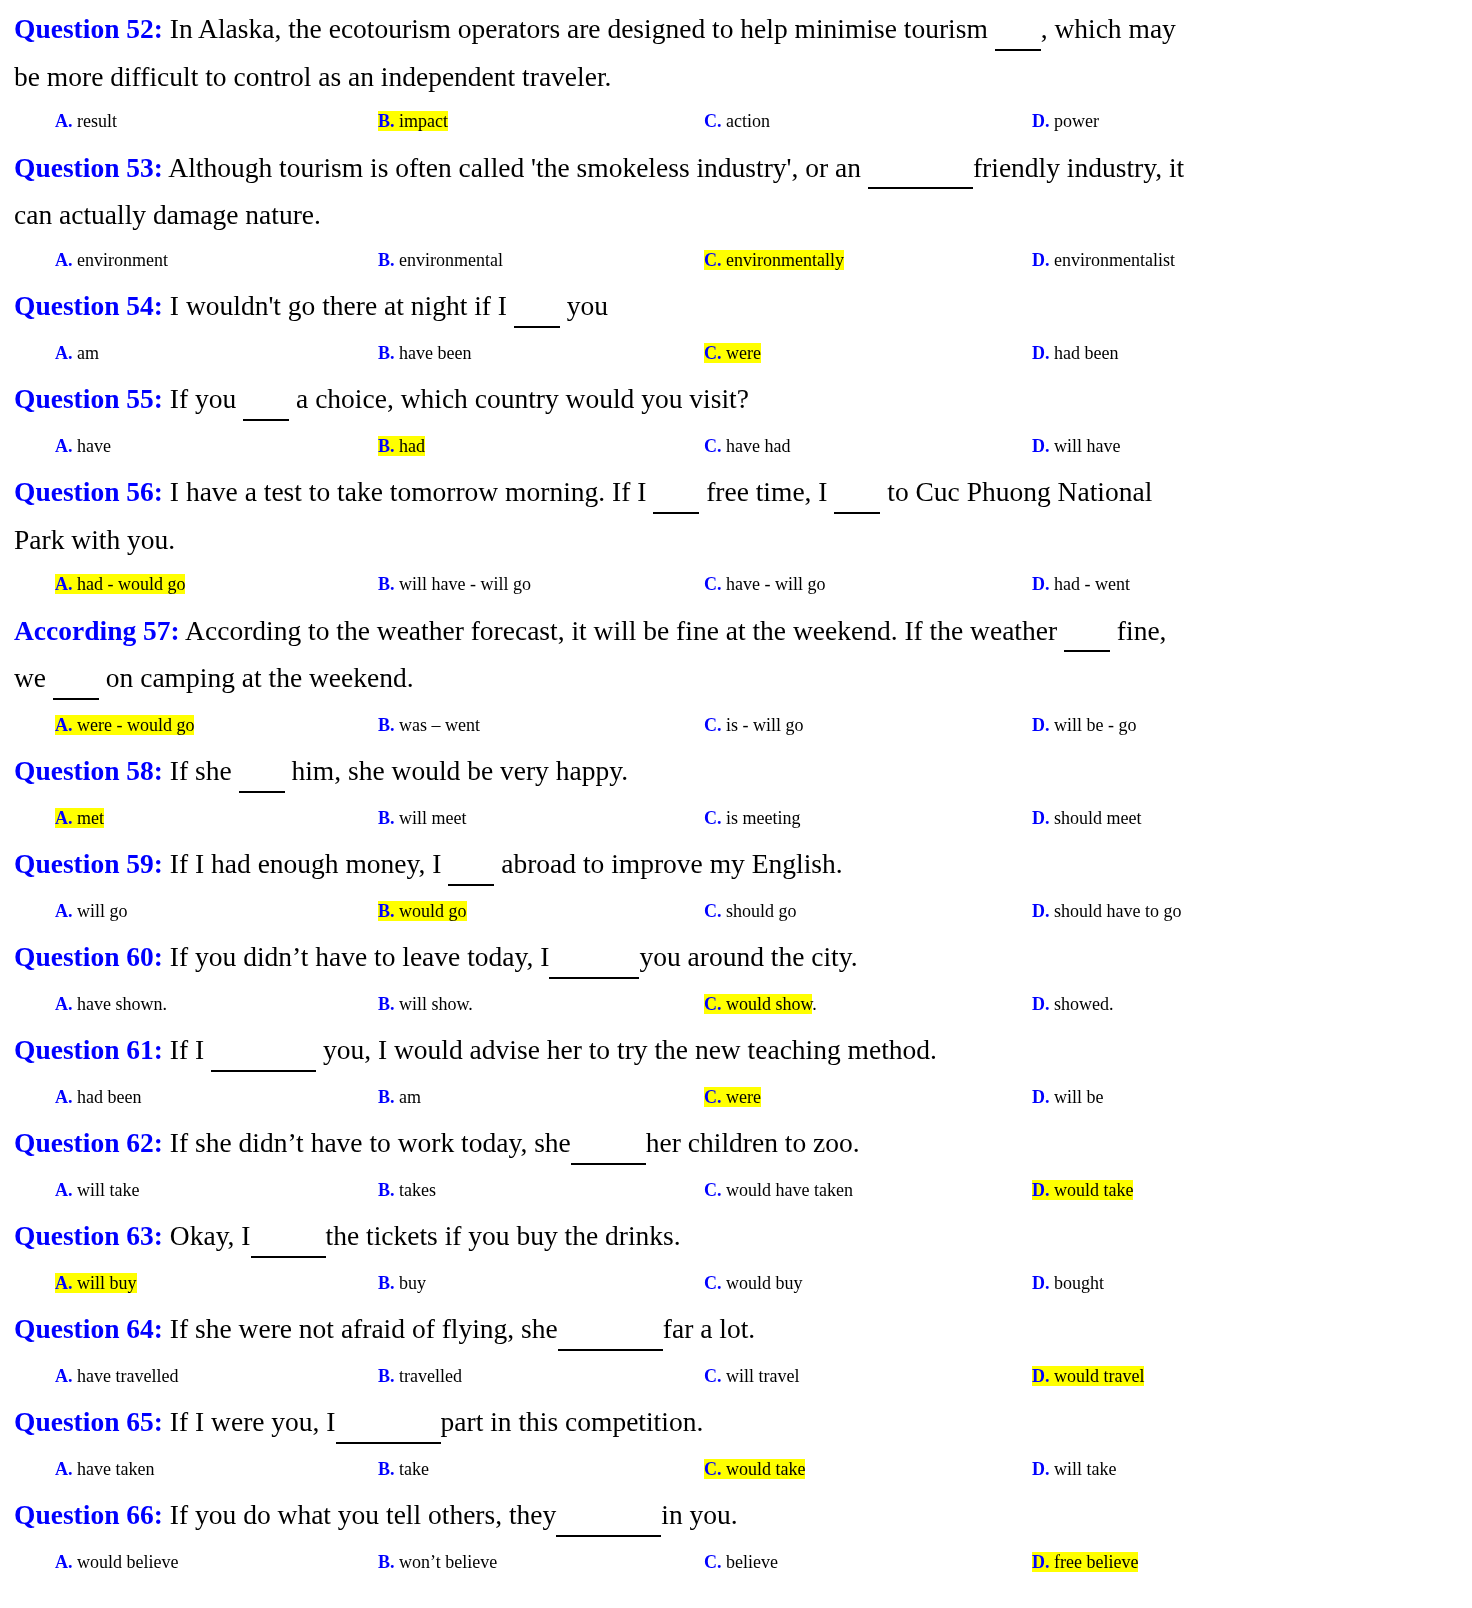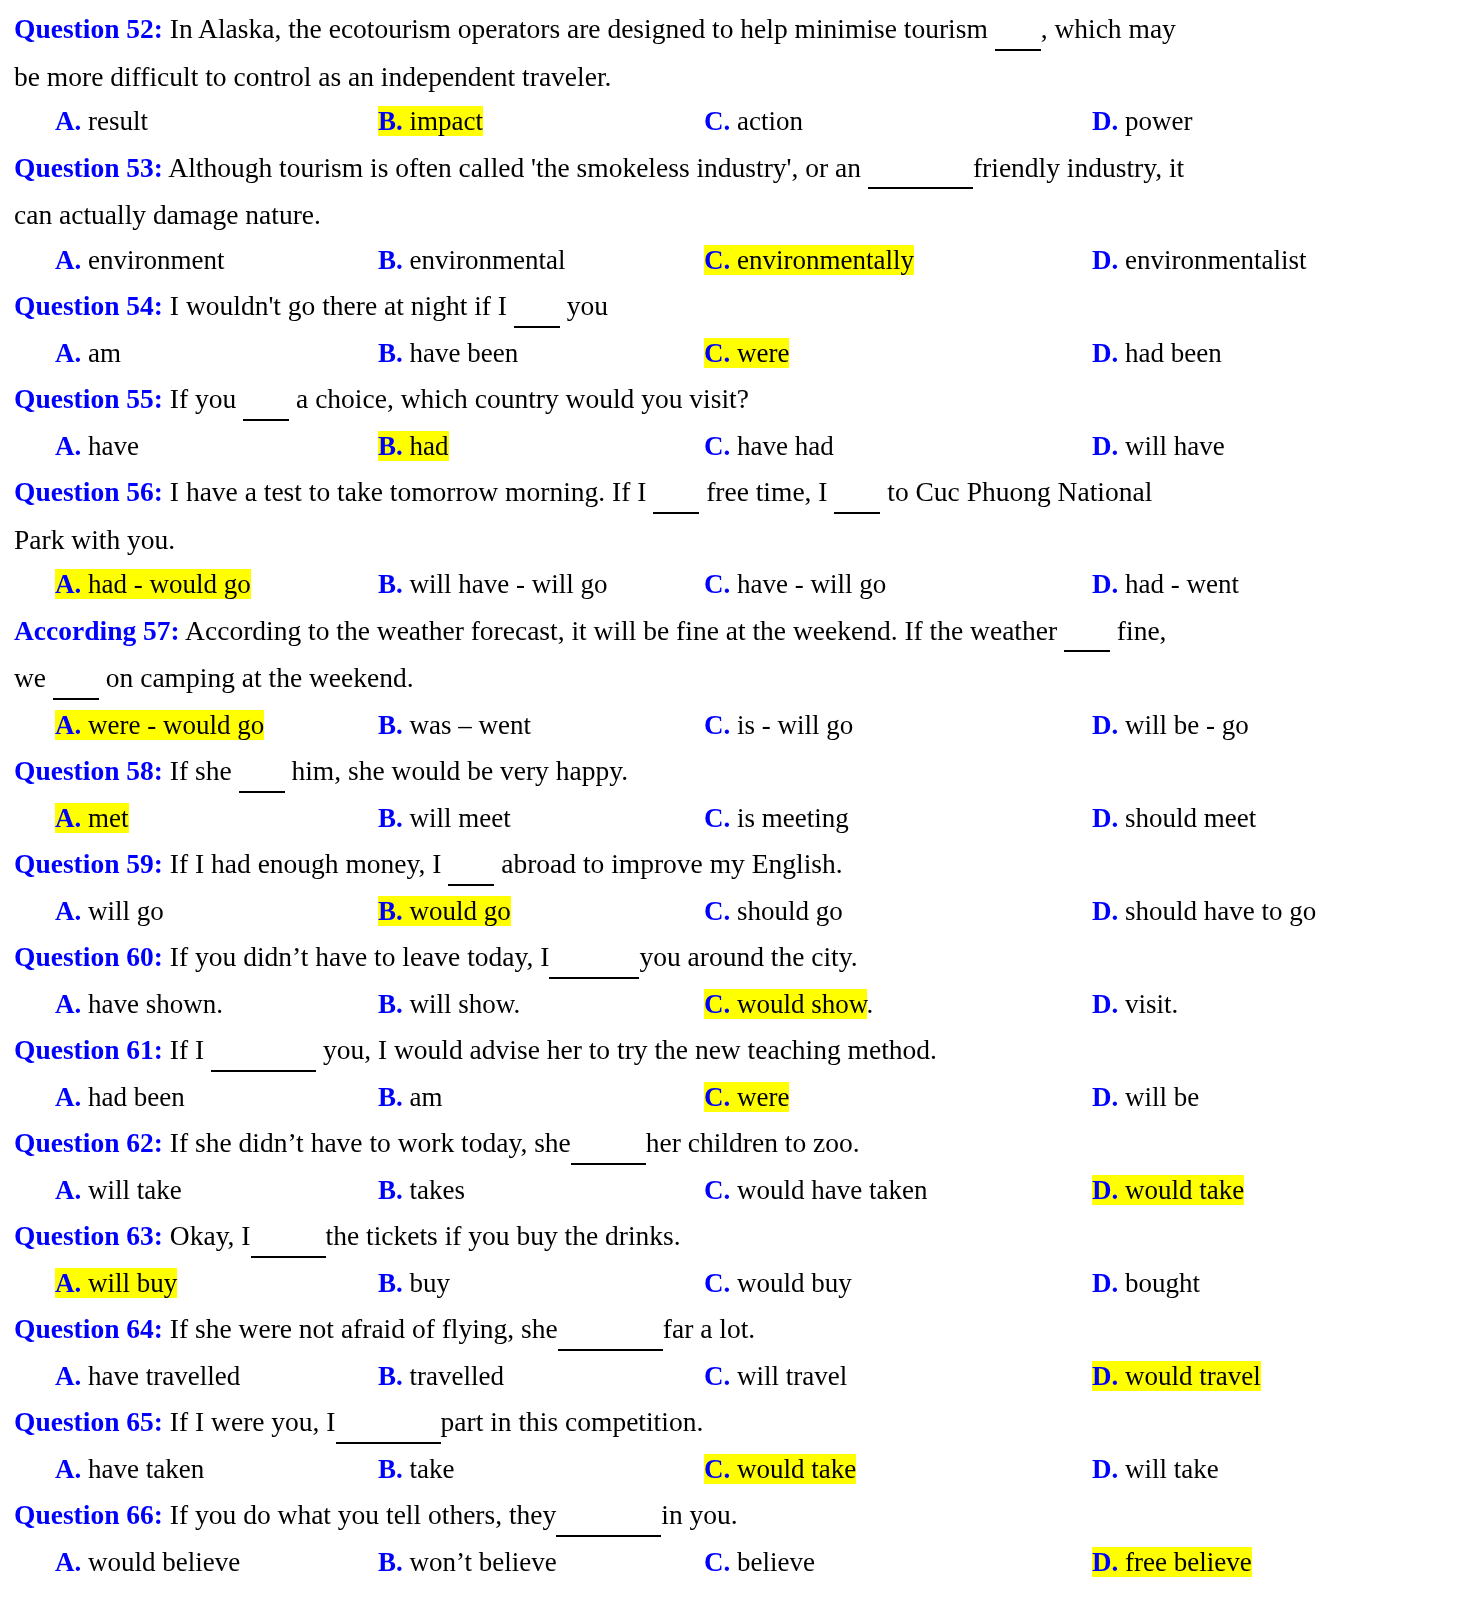--- a/index.html
+++ b/index.html
@@ -43,41 +43,41 @@
   }
   .blank.w1 { width: 46px; }
   .blank.w3 { width: 75px; }
   .blank.w4 { width: 90px; }
   .blank.w5 { width: 105px; }
 
   .options {
     position: relative;
     height: 45.5px;
     line-height: 45.5px;
-    font-size: 27px;
+    font-size: 18px;
   }
   .opt {
     position: absolute;
     top: 0;
     white-space: nowrap;
   }
   .opt .ltr {
     color: #0000ff;
     font-weight: bold;
   }
   .opt .txt {
     color: #000000;
   }
   .opt.hl .inner {
     background: #ffff00;
   }
   .optA { left: 41px; }
   .optB { left: 364px; text-align: right; }
   .optC { left: 690px; }
-  .optD { left: 1078px; }
+  .optD { left: 1018px; }
 </style>
 </head>
 <body>
 
 <div class="page">
   <div id="questions-root">
       <div class="qblock">
         <p class="qstem"><span class="qlabel">Question 52:</span><span> In Alaska, the ecotourism operators are designed to help minimise tourism </span><span class="blank w1">&nbsp;</span><span>, which may be more difficult to control as an independent traveler.</span></p>
         <div class="options">
           <div class="opt optA"><span class="inner"><span class="ltr">A.</span><span class="txt"> result</span></span></div>
@@ -148,21 +148,21 @@
           <div class="opt optC"><span class="inner"><span class="ltr">C.</span><span class="txt"> should go</span></span></div>
           <div class="opt optD"><span class="inner"><span class="ltr">D.</span><span class="txt"> should have to go</span></span></div>
         </div>
       </div>
       <div class="qblock">
         <p class="qstem"><span class="qlabel">Question 60:</span><span> If you didn’t have to leave today, I</span><span class="blank w4">&nbsp;</span><span>you around the city.</span></p>
         <div class="options">
           <div class="opt optA"><span class="inner"><span class="ltr">A.</span><span class="txt"> have shown.</span></span></div>
           <div class="opt optB"><span class="inner"><span class="ltr">B.</span><span class="txt"> will show.</span></span></div>
           <div class="opt optC hl"><span class="inner"><span class="ltr">C.</span><span class="txt"> would show</span></span><span class="txt">.</span></div>
-          <div class="opt optD"><span class="inner"><span class="ltr">D.</span><span class="txt"> visit.</span></span></div>
+          <div class="opt optD"><span class="inner"><span class="ltr">D.</span><span class="txt"> showed.</span></span></div>
         </div>
       </div>
       <div class="qblock">
         <p class="qstem"><span class="qlabel">Question 61:</span><span> If I </span><span class="blank w5">&nbsp;</span><span> you, I would advise her to try the new teaching method.</span></p>
         <div class="options">
           <div class="opt optA"><span class="inner"><span class="ltr">A.</span><span class="txt"> had been</span></span></div>
           <div class="opt optB"><span class="inner"><span class="ltr">B.</span><span class="txt"> am</span></span></div>
           <div class="opt optC hl"><span class="inner"><span class="ltr">C.</span><span class="txt"> were</span></span></div>
           <div class="opt optD"><span class="inner"><span class="ltr">D.</span><span class="txt"> will be</span></span></div>
         </div>

